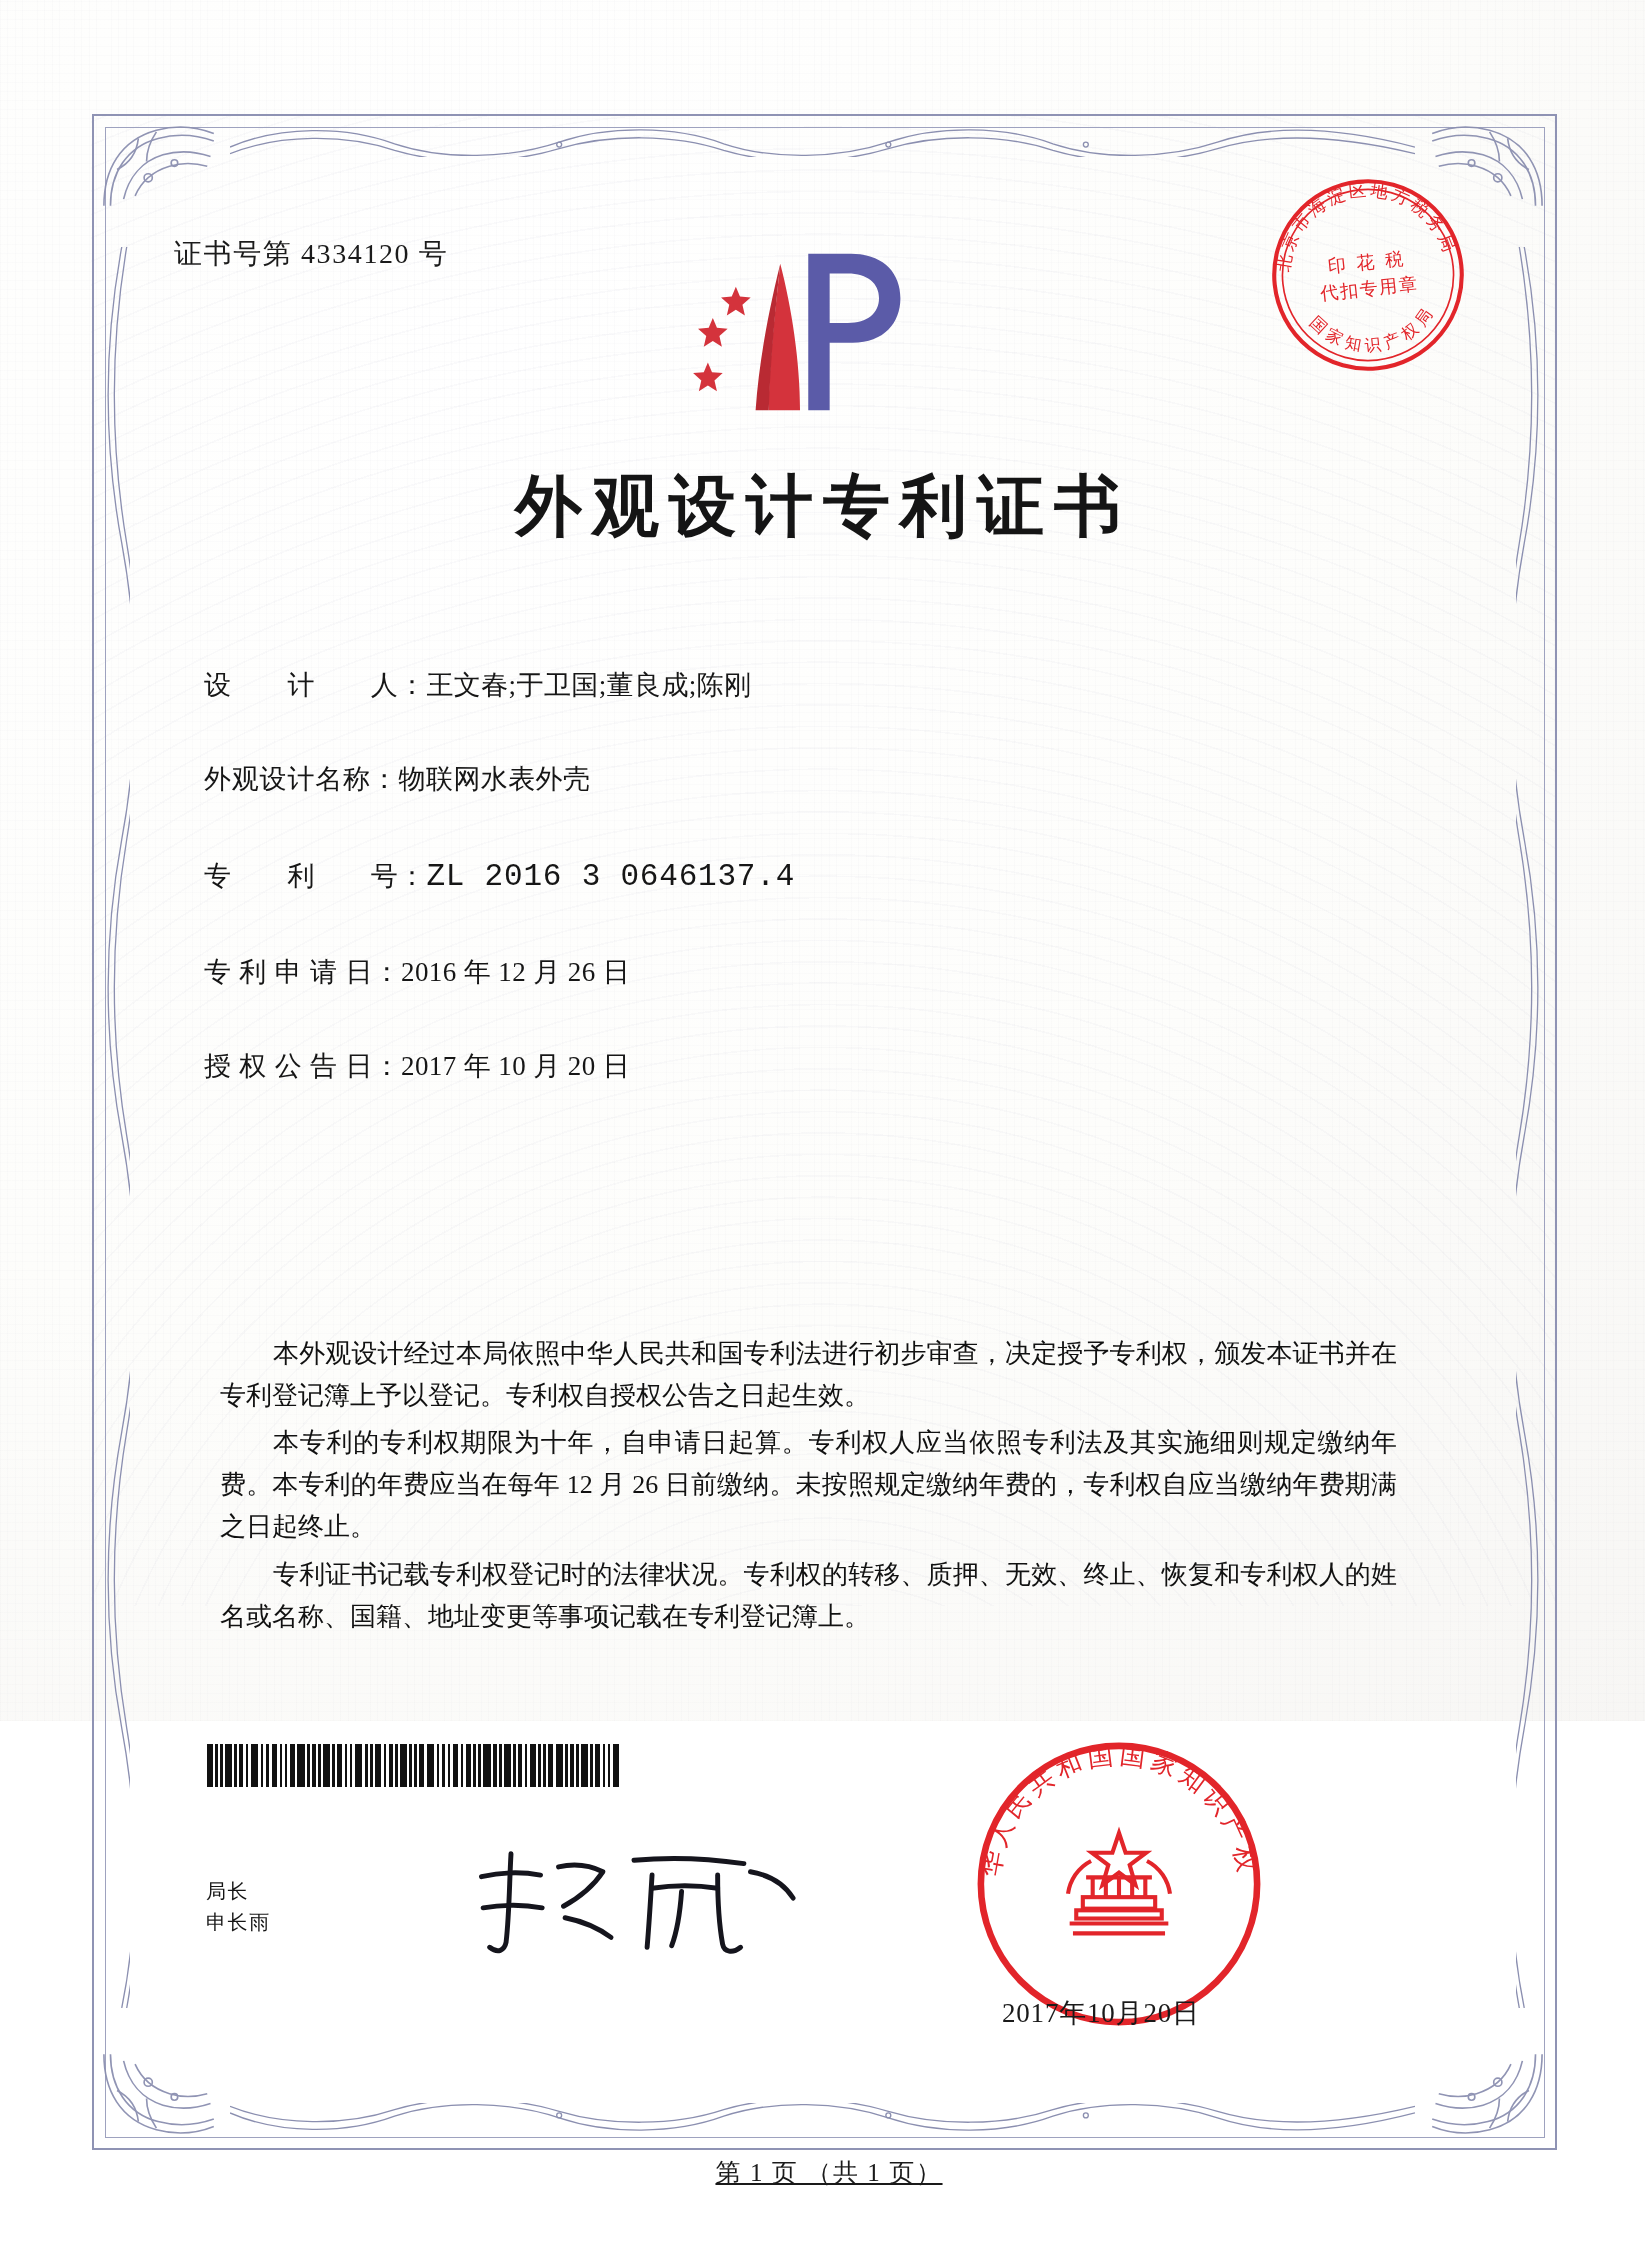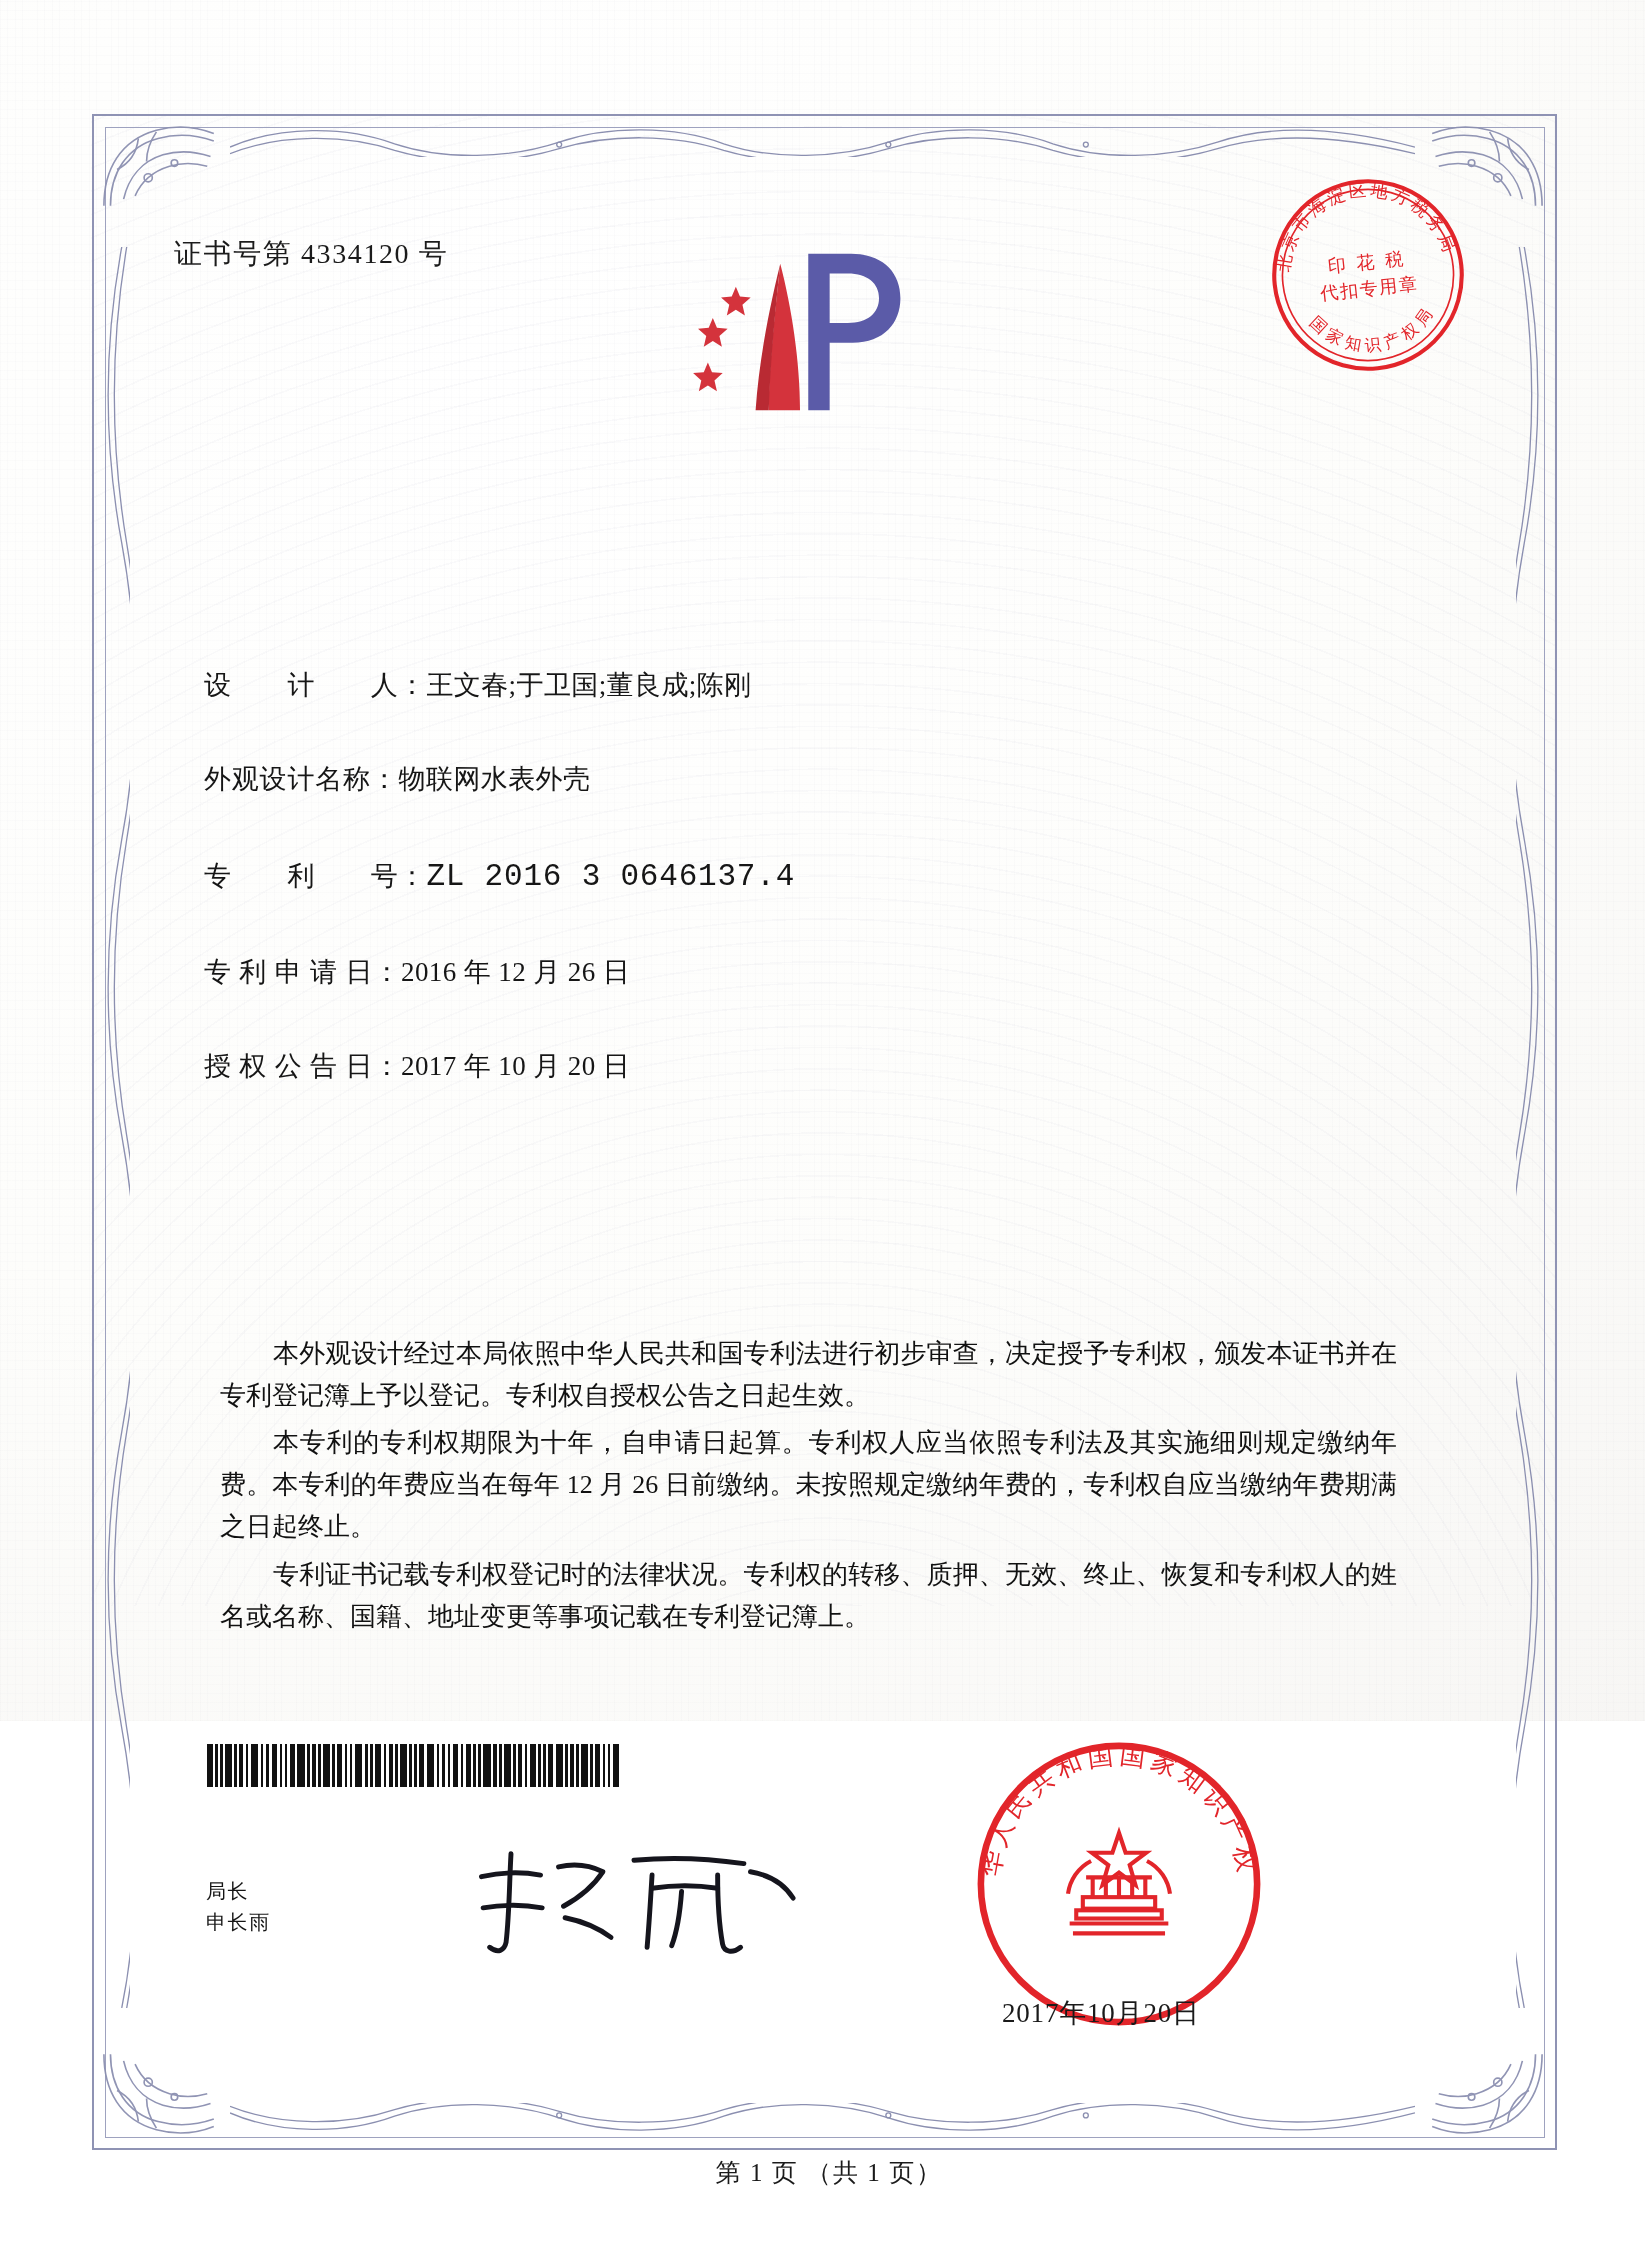--- a/index.html
+++ b/index.html
@@ -237,20 +237,21 @@
 
   
   .page-footer {
     position: absolute;
     left: 12px; right: 0;
     top: 2156px;
     text-align: center;
     font-size: 25px;
     color: #1a1a1a;
     letter-spacing: 1.6px;
+    text-decoration: underline;
   }
 </style>
 </head>
 <body>
 
 <div class="page">
 
   <div class="paper-texture"></div>
   <div class="wave-texture"></div>
 
@@ -368,20 +369,21 @@
         <textPath href="#arcTop" startOffset="50%" text-anchor="middle">北京市海淀区地方税务局</textPath>
       </text>
       <text font-size="20" fill="#e2252a" font-family="'DejaVu Serif', serif" letter-spacing="6">
         <textPath href="#arcBot" startOffset="50%" text-anchor="middle">国家知识产权局</textPath>
       </text>
       <text x="124" y="116" font-size="22" fill="#e2252a" text-anchor="middle" font-family="'DejaVu Serif', serif" letter-spacing="3">印 花 税</text>
       <text x="124" y="148" font-size="22" fill="#e2252a" text-anchor="middle" font-family="'DejaVu Serif', serif" letter-spacing="2">代扣专用章</text>
     </svg>
   </div>
 
+  <div class="doc-title">外观设计专利证书</div>
 
   <div class="fields">
 
     <div class="field-row">
       <span class="field-label">设　　计　　人：</span>
       <span class="field-value">王文春;于卫国;董良成;陈刚</span>
     </div>
 
     <div class="field-row">
       <span class="field-label">外观设计名称：</span>

